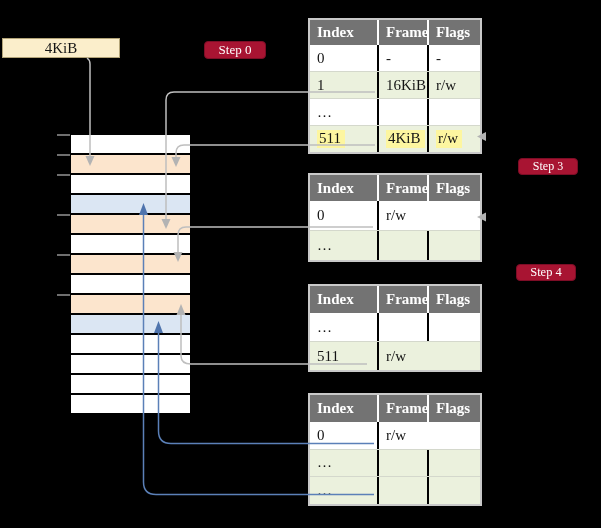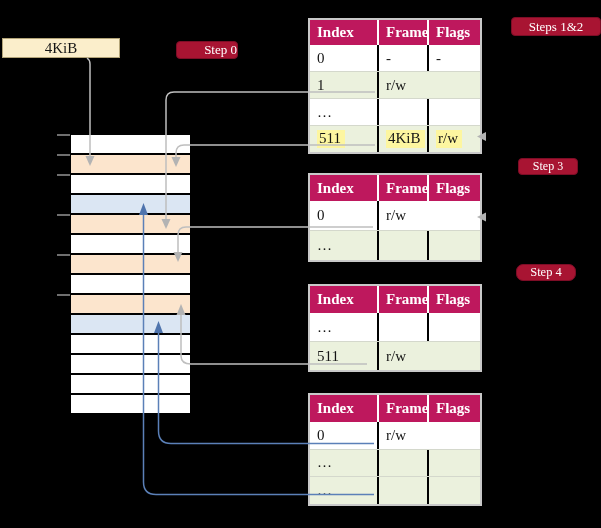--- a/index.html
+++ b/index.html
@@ -12,41 +12,41 @@
     position:absolute;left:2px;top:38px;width:118px;height:20px;
     background:#fbeecb;border:1px solid #b3a478;box-sizing:border-box;
     color:#141414;font-size:15px;text-align:center;line-height:18px;
   }
   
   .badge{
     position:absolute;background:#a81432;color:#fff;text-align:center;
     border:1px solid #7d0d26;border-radius:4px;box-sizing:border-box;
     font-size:13px;
   }
-  .badge-step0 {left:176px;top:41px;width:62px;height:18px;line-height:16px;text-align:right;}
+  .badge-step0 {left:204px;top:41px;width:62px;height:18px;line-height:16px;}
   .badge-steps12{left:511px;top:17px;width:90px;height:19px;line-height:17px;}
   .badge-step3 {left:518px;top:158px;width:60px;height:17px;line-height:15px;font-size:12px;}
-  .badge-step4 {left:516px;top:264px;width:60px;height:17px;line-height:15px;font-size:12.5px;border-radius:7px;}
+  .badge-step4 {left:516px;top:264px;width:60px;height:17px;line-height:15px;font-size:12.5px;}
   
   .memory{position:absolute;left:71px;top:135px;width:119px;}
   .mem-row{height:20px;box-sizing:border-box;border-bottom:2px solid #000;}
   .mem-white{background:#ffffff;}
   .mem-peach{background:#fce5cd;}
   .mem-blue{background:#dbe6f3;}
   .tick{position:absolute;left:57px;width:13px;height:2px;background:#6f6f6f;}
   
   .ptable{
     position:absolute;left:308px;width:174px;box-sizing:border-box;
     border:2px solid #c9c9c9;background:#fff;
   }
   .prow{display:grid;grid-template-columns:67px 50px 53px;}
   .pcell{box-sizing:border-box;padding-left:7px;overflow:hidden;white-space:nowrap;
          display:flex;align-items:center;font-size:15px;color:#141414;}
   .prow .pcell + .pcell{border-left:2px solid #000;}
-  .hrow{background:#be185d;}
+  .hrow{background:#737373;}
   .hrow .pcell{color:#fff;font-weight:bold;font-size:15px;}
   .hrow .pcell + .pcell{border-left:2px solid #fff;}
   .brow + .brow{border-top:1px solid #d4d8cc;}
   .brow-green{background:#ebf1dd;}
   .hl{background:#fdf6a0;padding:0 4px 1px 2px;}
   .t0{top:18px;}  .t0 .hrow{height:25px;} .t0 .brow{height:26px;}
   .t1{top:173px;} .t1 .hrow{height:26px;} .t1 .brow{height:29px;}
   .t2{top:284px;} .t2 .hrow{height:27px;} .t2 .brow{height:28px;}
   .t3{top:393px;} .t3 .hrow{height:27px;} .t3 .brow{height:26.5px;}
   
@@ -55,21 +55,20 @@
 </head>
 <body>
 
 <div class="canvas">
 
   <div class="cr3-box">
     <span>4KiB</span>
   </div>
 
   <div class="badge badge-step0">Step 0</div>
-  <div class="badge badge-steps12">Steps 1&amp;2</div>
   <div class="badge badge-step3">Step 3</div>
   <div class="badge badge-step4">Step 4</div>
 
   <div id="memory" class="memory">
       <div class="mem-row mem-white"></div>
       <div class="mem-row mem-peach"></div>
       <div class="mem-row mem-white"></div>
       <div class="mem-row mem-blue"></div>
       <div class="mem-row mem-peach"></div>
       <div class="mem-row mem-white"></div>
@@ -98,20 +97,21 @@
           <div class="pcell">Frame</div>
           <div class="pcell">Flags</div>
         </div>
         <div class="prow brow">
           <div class="pcell">0</div>
           <div class="pcell">-</div>
           <div class="pcell">-</div>
         </div>
         <div class="prow brow brow-green">
           <div class="pcell">1</div>
+          <div class="pcell">16KiB</div>
           <div class="pcell">r/w</div>
         </div>
         <div class="prow brow">
           <div class="pcell">…</div>
           <div class="pcell"></div>
           <div class="pcell"></div>
         </div>
         <div class="prow brow brow-green">
           <div class="pcell">
             <span class="hl">511</span>

